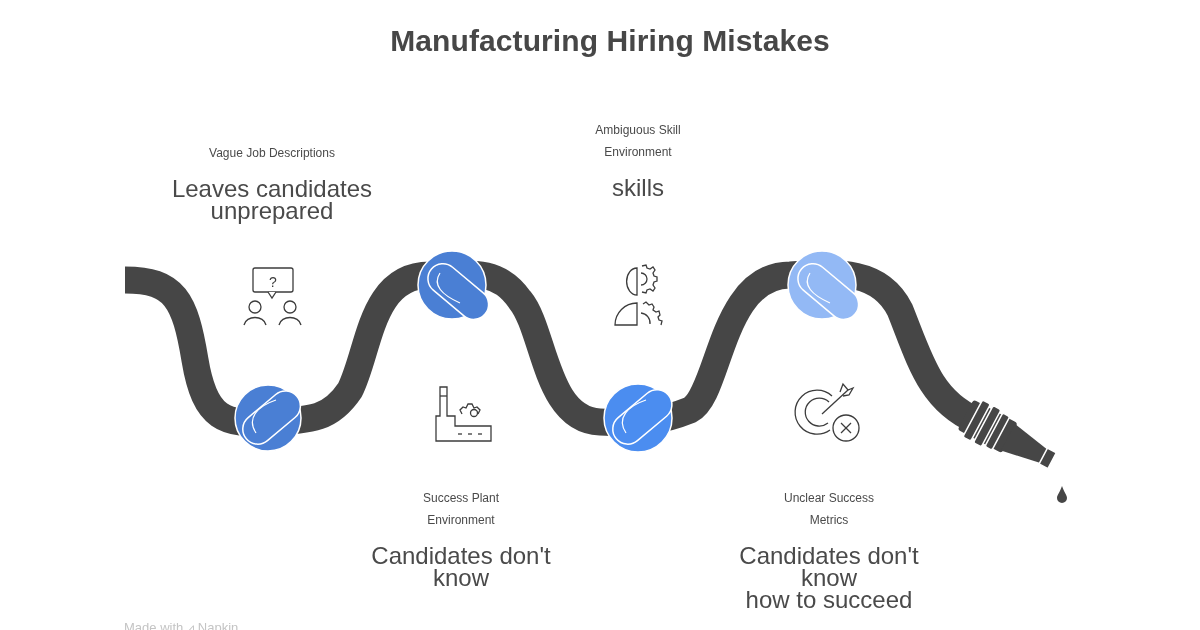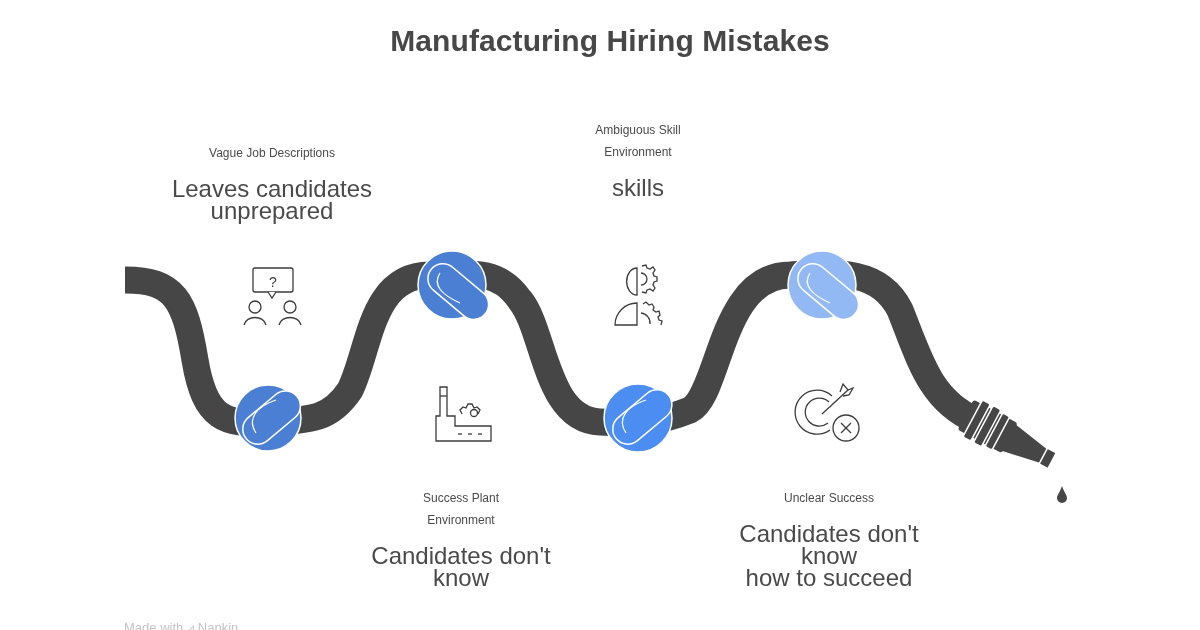--- a/index.html
+++ b/index.html
@@ -121,20 +121,21 @@
     <div>Environment</div>
   </div>
   <div class="desc">
     <div>skills</div>
   </div>
 </div>
 
 <div class="block" style="left:718px; top:487px; width:222px;text-align:center;">
   <div class="head">
     <div>Unclear Success</div>
+    <div>Metrics</div>
   </div>
   <div class="desc">
     <div>Candidates don't know</div>
     <div>how to succeed</div>
   </div>
 </div>
 
 <div class="footer">
   <span>Made with</span>
   <span>⩘</span>

